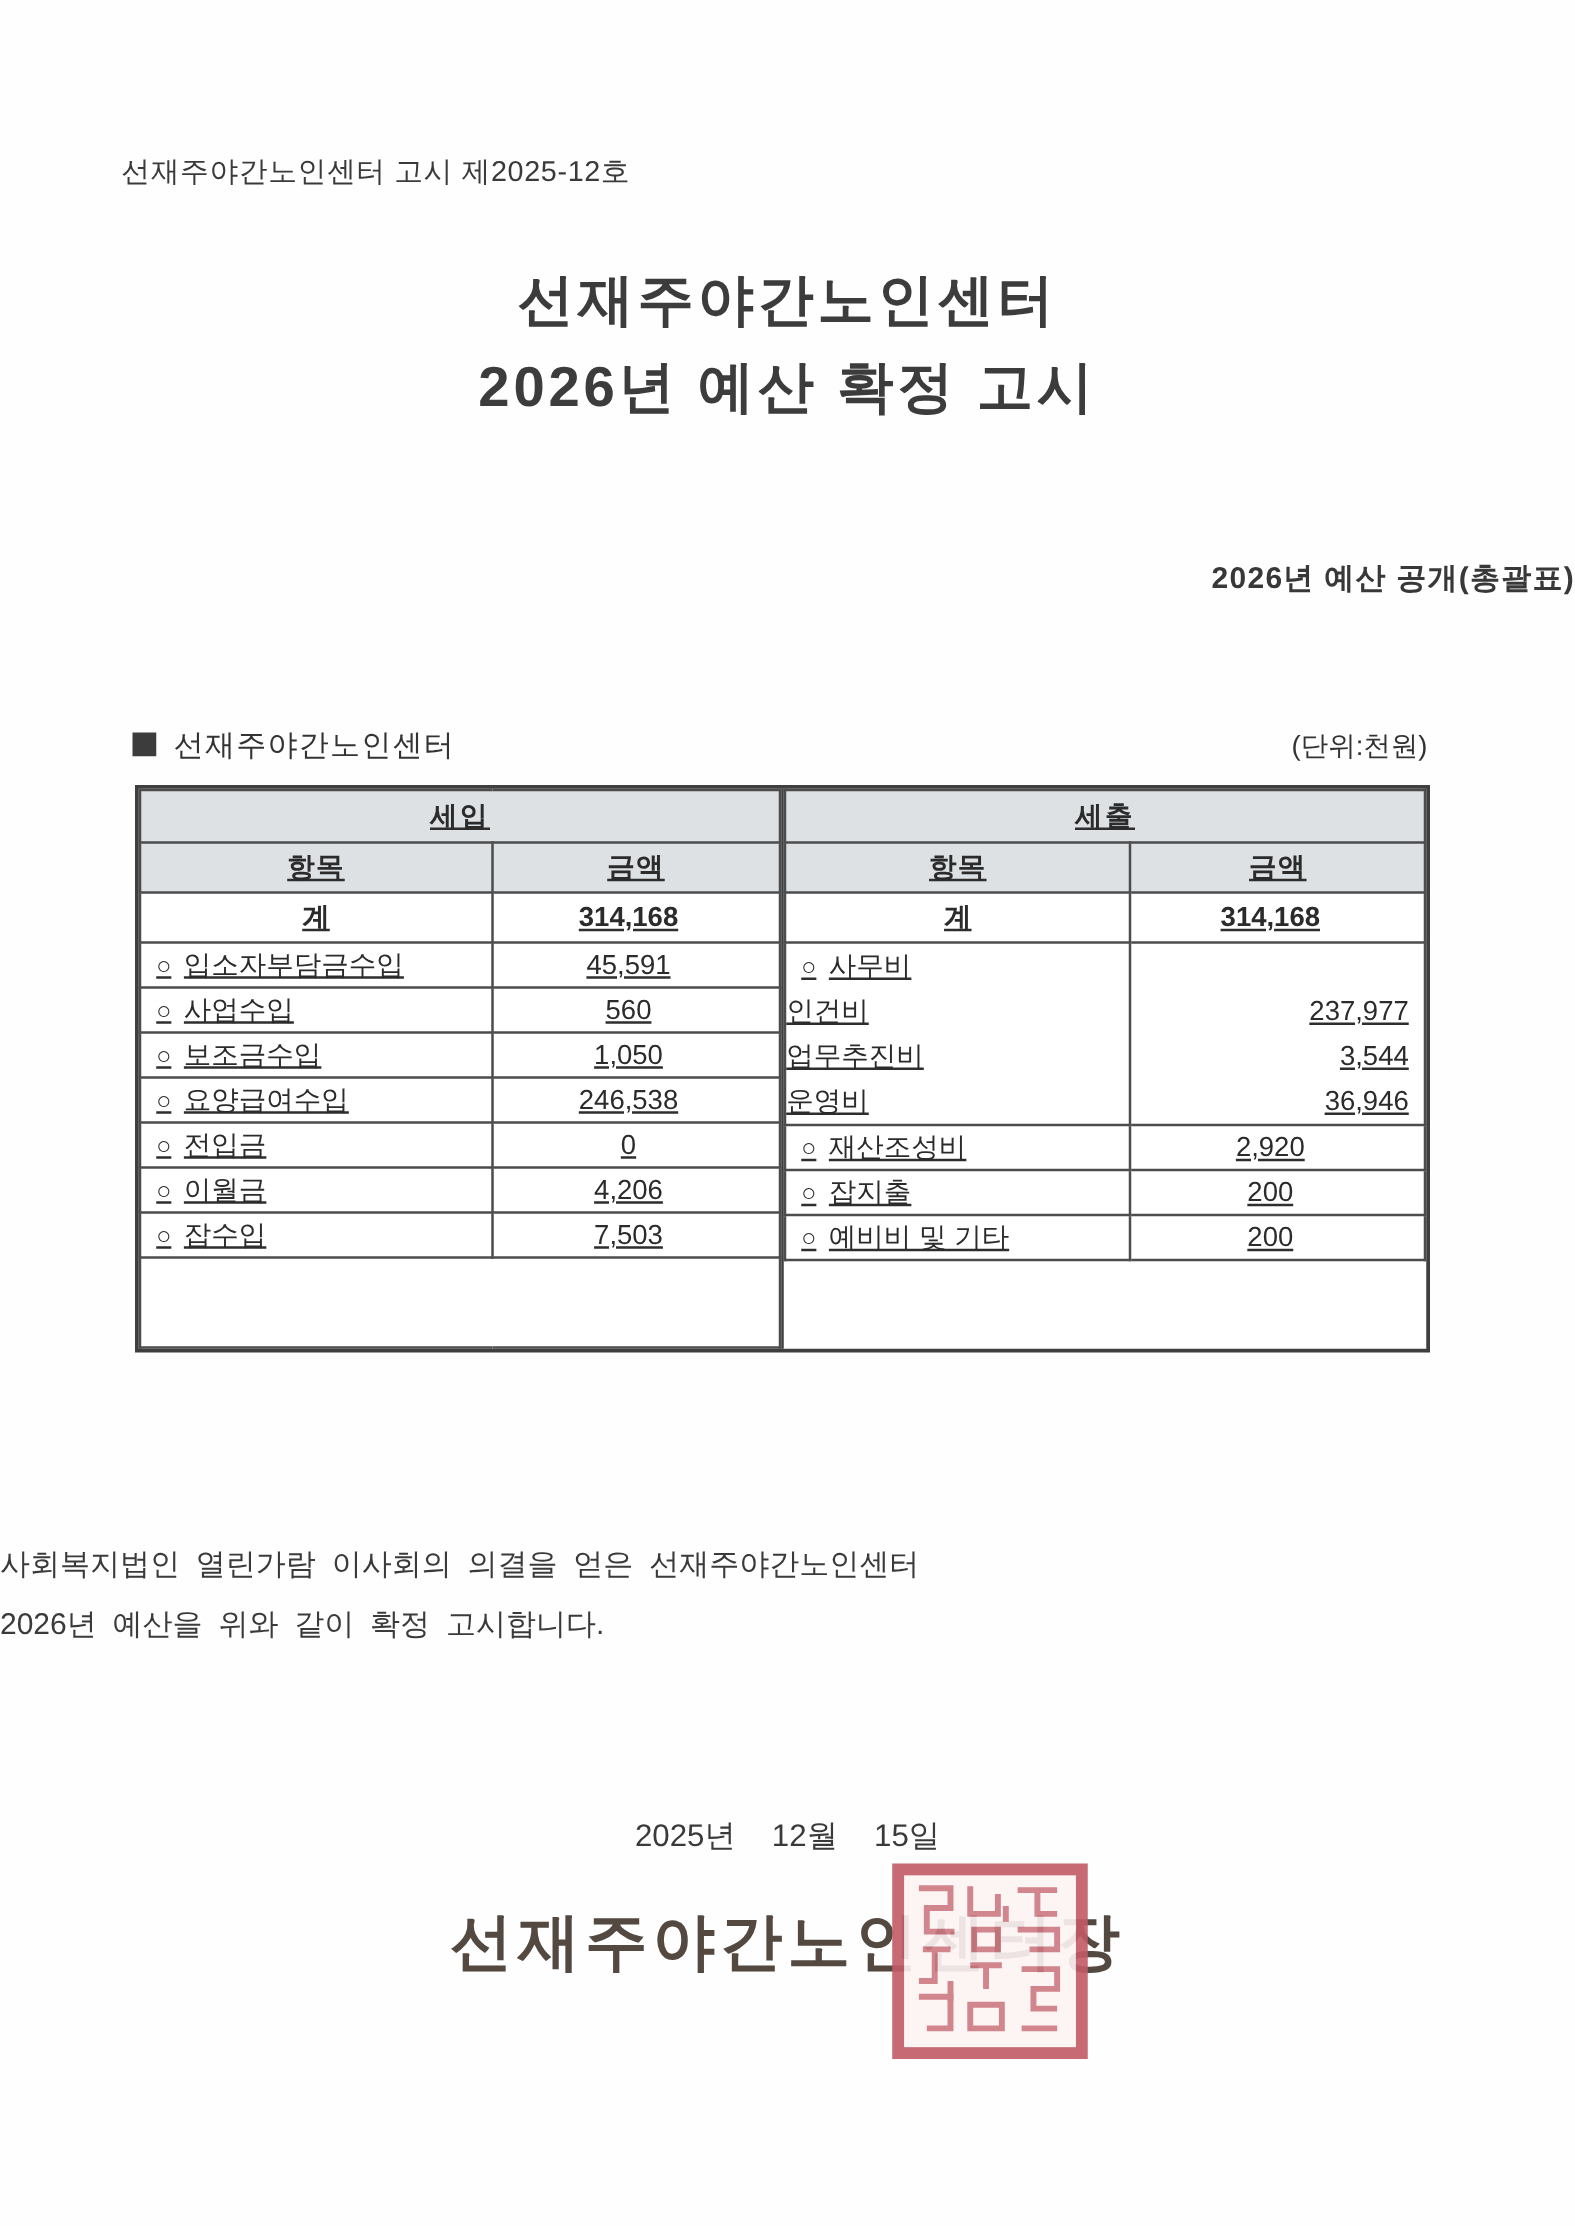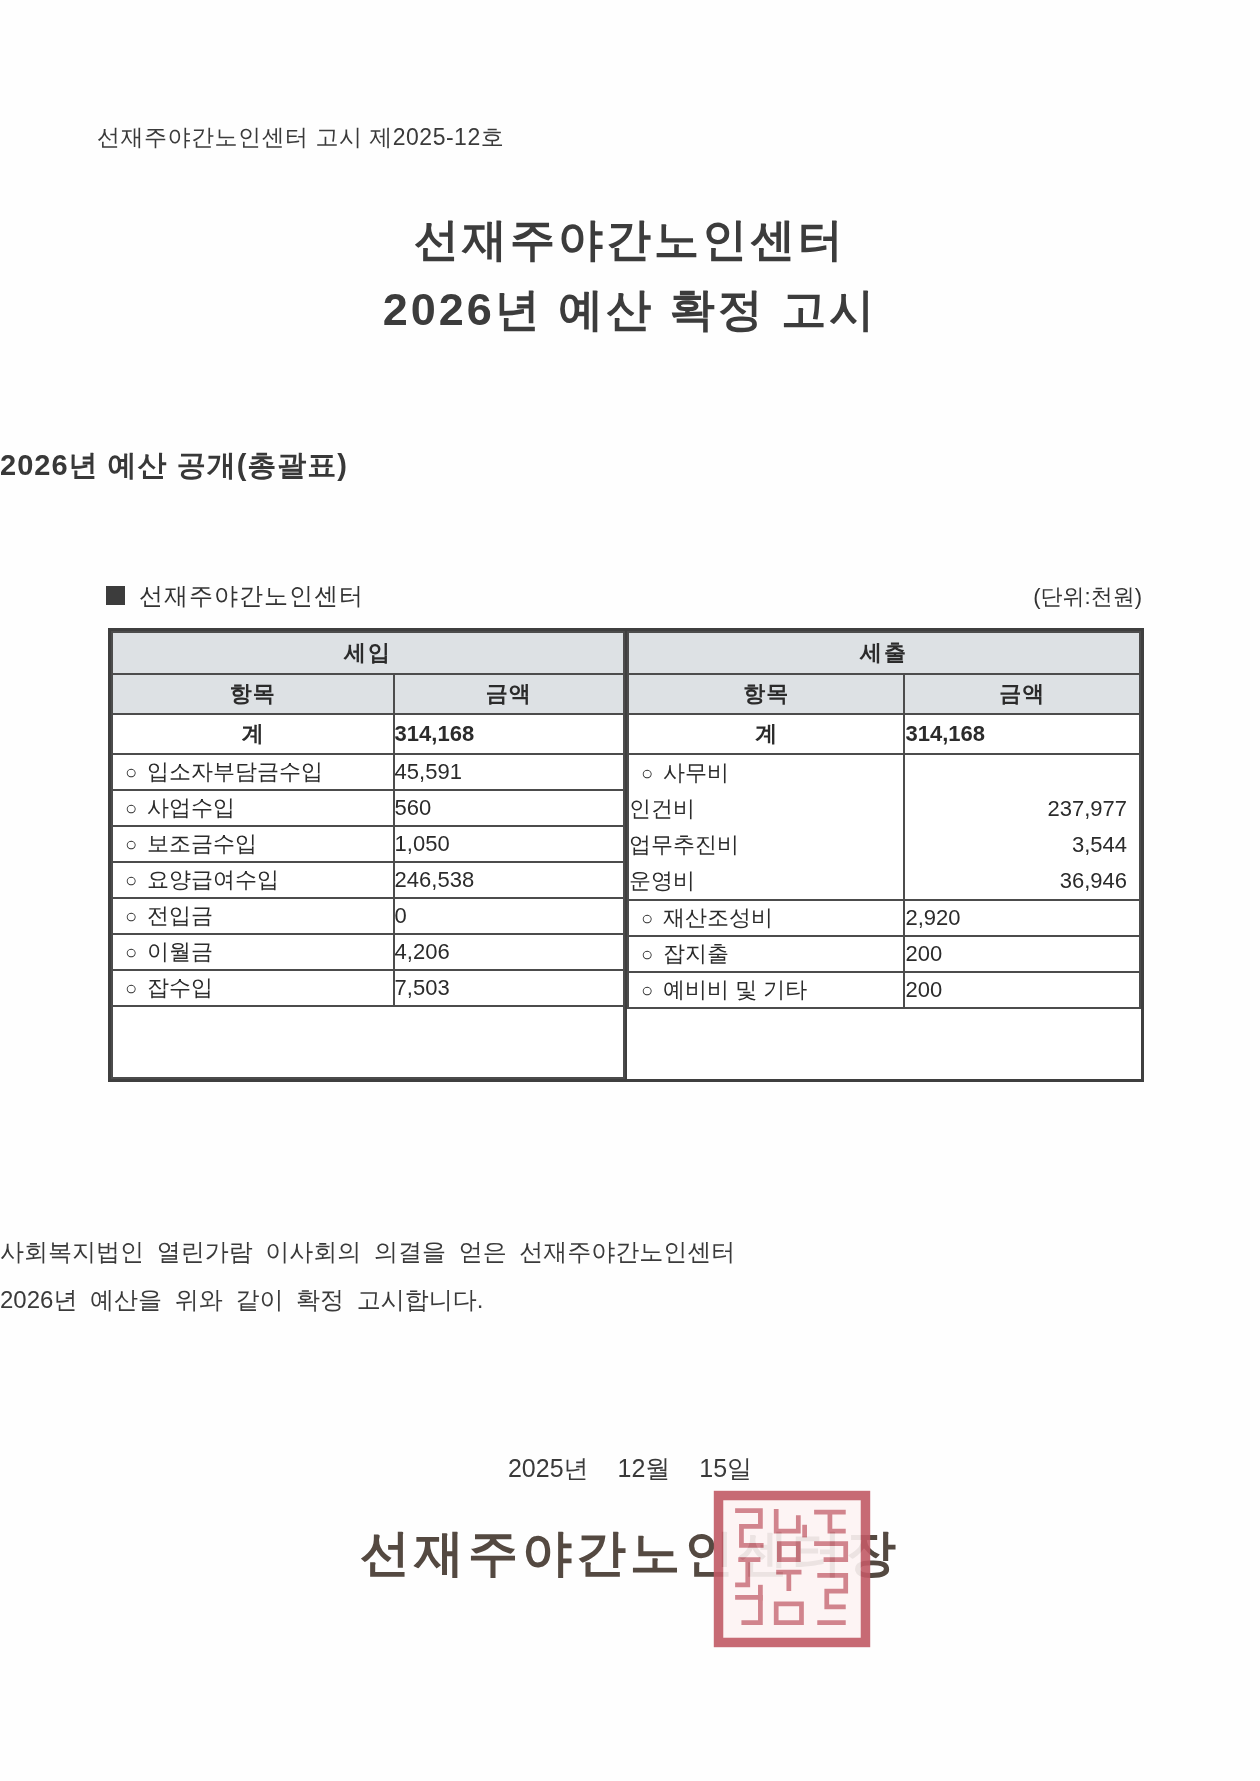--- a/index.html
+++ b/index.html
@@ -31,22 +31,22 @@
     font-weight: 700;
     line-height: 1.55;
     letter-spacing: 3px;
     color: #3c3c3c;
   }
   .doc-subtitle {
     position: absolute;
     top: 446px;
     left: 0;
     width: 100%;
-    text-align: left;
-    font-size: 29px;
+    text-align: right;
+    font-size: 24px;
     font-weight: 700;
     letter-spacing: 1px;
     color: #383838;
   }
   .section-row {
     position: absolute;
     top: 580px;
     left: 106px;
     right: 118px;
     display: flex;
@@ -77,20 +77,21 @@
     border: 3px solid #3f3f3f;
     display: flex;
     background: #fff;
   }
   .half { width: 50%; }
   .half.left { border-right: 2px solid #3f3f3f; }
   table.bt {
     width: 100%;
     border-collapse: collapse;
     table-layout: fixed;
+    text-decoration: underline;
   }
   table.bt th, table.bt td {
     border: 2px solid #4c4c4c;
     font-size: 22px;
     color: #2b2b2b;
     padding: 0;
   }
   .group-hdr th {
     height: 40px;
     background: #dde1e4;
@@ -103,21 +104,21 @@
     height: 38px;
     background: #dde1e4;
     font-weight: 700;
     font-size: 22px;
     text-align: center;
     letter-spacing: 1px;
     border-bottom: 5px solid #99a0a5;
   }
   .total-row td { height: 38px; font-weight: 700; }
   .cell-label { text-align: center; }
-  .cell-amt { text-align: left; padding-right: 12px !important; }
+  .cell-amt { text-align: center; padding-right: 12px !important; }
   .item-row td { height: 34px; }
   .item-cell { text-align: left; padding-left: 12px !important; }
   .marker { margin-right: 10px; font-size: 20px; }
   .empty-cell { height: 70px; }
 
   .block-cell { vertical-align: top; }
   .blk-line { height: 36px; line-height: 36px; }
   .blk-hdr { text-align: left; padding-left: 12px; }
   .blk-sub { padding-right: 26px; }
   .blk-amt { text-align: right; padding-right: 12px; }

